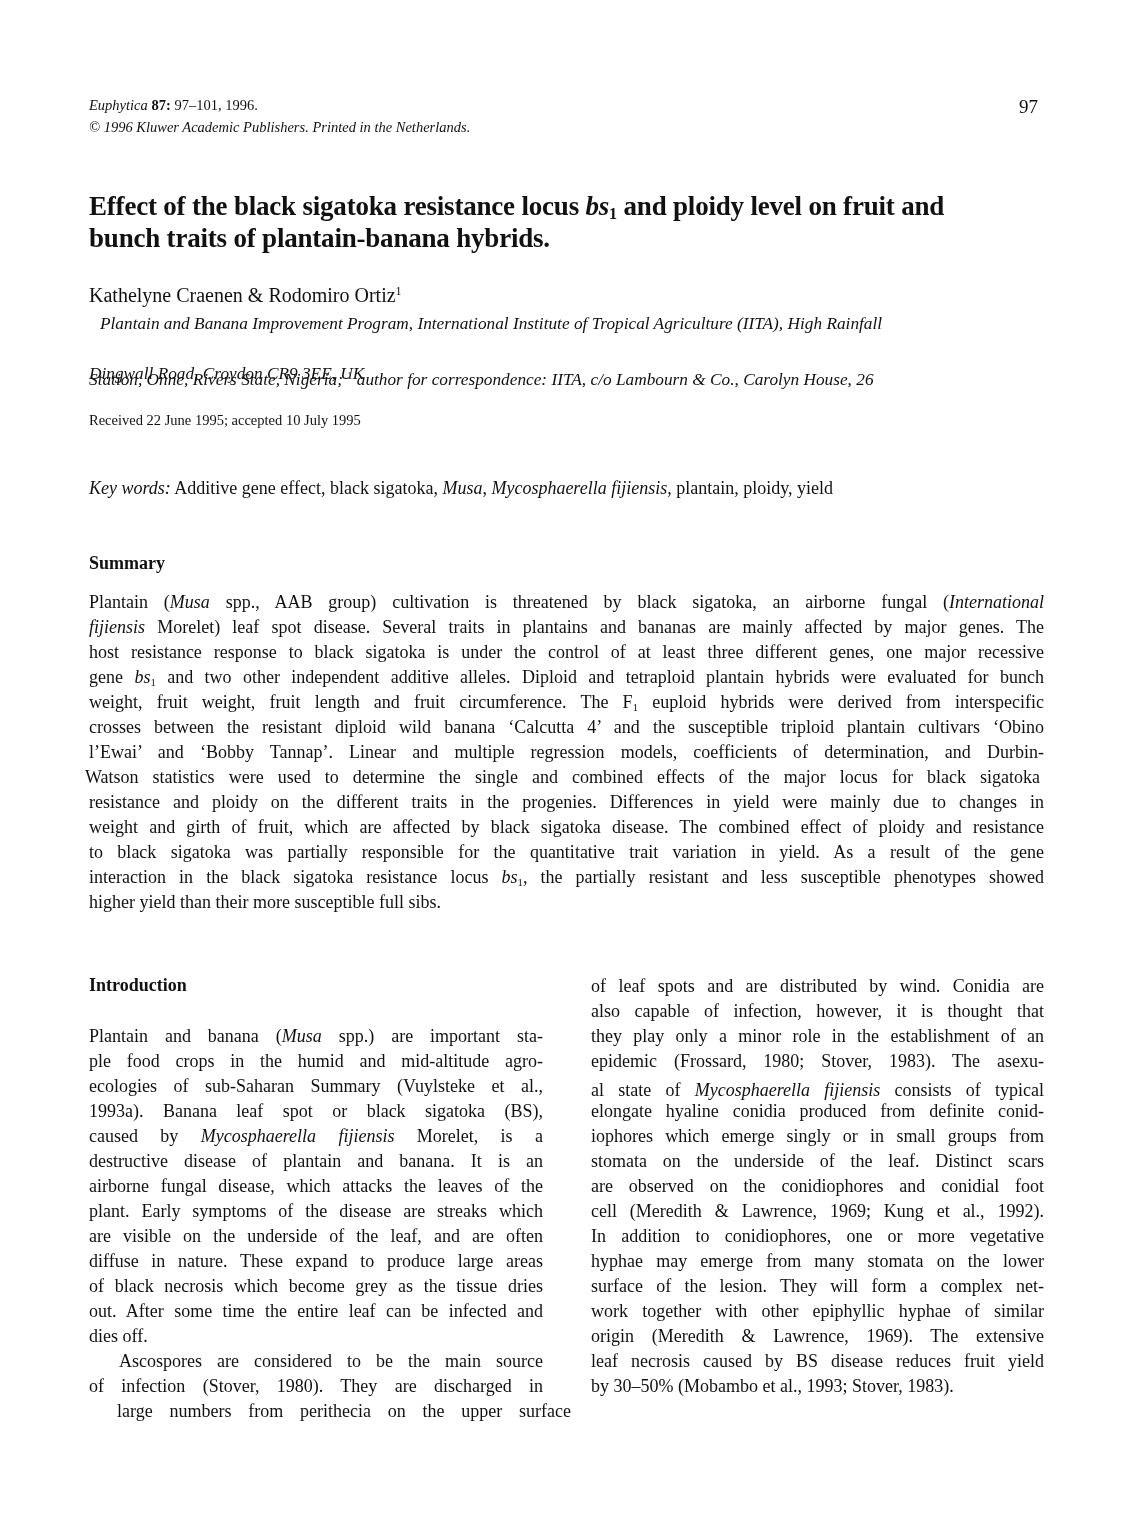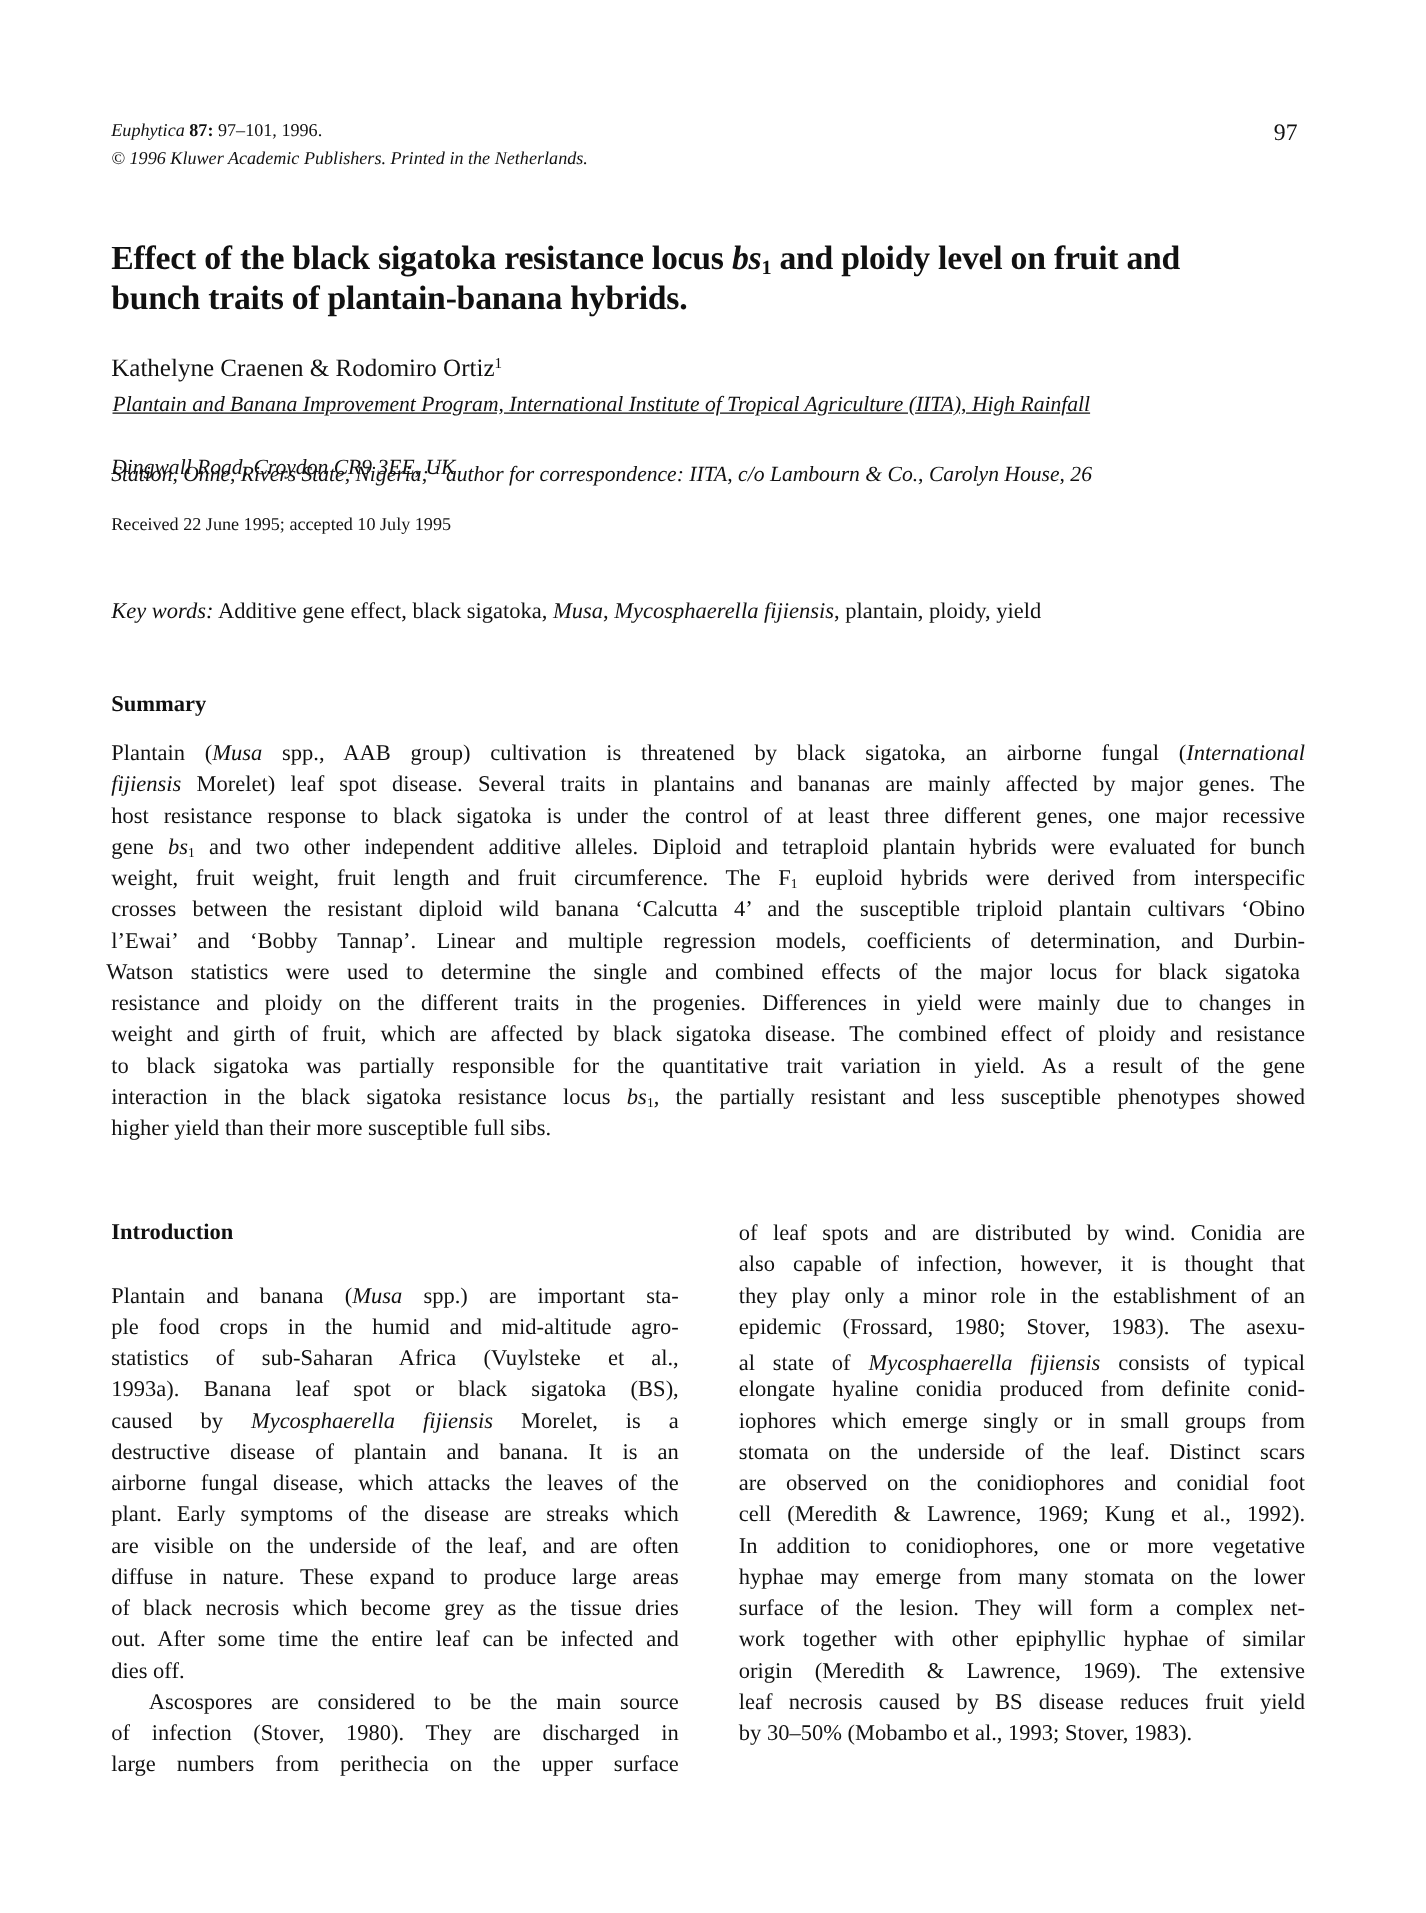--- a/index.html
+++ b/index.html
@@ -31,21 +31,21 @@
 
 <div class="abs hdr" style="left:89px; top:95px;"><span>Euphytica</span> <b>87:</b> <span style="font-style:normal">97–101, 1996.</span></div>
 <div class="abs hdr" style="left:89px; top:117px;">© 1996 Kluwer Academic Publishers.  Printed in the Netherlands.</div>
 <div class="abs pageno" style="left:1019px; top:96px;">97</div>
 
 <div class="abs title" style="left:89px; top:190px;"><span>Effect of the black sigatoka resistance locus </span><i>bs</i><sub>1</sub><span> and ploidy level on fruit and</span></div>
 <div class="abs title" style="left:89px; top:222px;">bunch traits of plantain-banana hybrids.</div>
 
 <div class="abs authors" style="left:89px; top:284px;"><span>Kathelyne Craenen &amp; Rodomiro Ortiz</span><sup>1</sup></div>
 
-<div class="abs affil" style="left:90px; top:312px;text-decoration:underline;">Plantain and Banana Improvement Program, International Institute of Tropical Agriculture (IITA), High Rainfall</div>
+<div class="abs affil" style="left:100px; top:312px;">Plantain and Banana Improvement Program, International Institute of Tropical Agriculture (IITA), High Rainfall</div>
 <div class="abs affil" style="left:89px; top:337px;margin-top:31px;"><span>Station, Onne, Rivers State, Nigeria; </span><sup style="font-style:normal">1</sup><span> author for correspondence: IITA, c/o Lambourn &amp; Co., Carolyn House, 26</span></div>
 <div class="abs affil" style="left:89px; top:362px;">Dingwall Road, Croydon CR9 3EE, UK</div>
 
 <div class="abs received" style="left:89px; top:412px;">Received 22 June 1995; accepted 10 July 1995</div>
 
 <div class="abs kw" style="left:89px; top:478px;"><i>Key words:</i><span> Additive gene effect, black sigatoka, </span><i>Musa</i><span>, </span><i>Mycosphaerella fijiensis</i><span>, plantain, ploidy, yield</span></div>
 
 <div class="abs h2" style="left:89px; top:553px;">Summary</div>
 
 <div class="abs full" style="left:89px; top:590px;"><span>Plantain (</span><i>Musa</i><span> spp., AAB group) cultivation is threatened by black sigatoka, an airborne fungal (</span><i>International</i></div>
@@ -59,34 +59,34 @@
 <div class="abs full" style="left:89px; top:790px;">resistance and ploidy on the different traits in the progenies. Differences in yield were mainly due to changes in</div>
 <div class="abs full" style="left:89px; top:815px;">weight and girth of fruit, which are affected by black sigatoka disease. The combined effect of ploidy and resistance</div>
 <div class="abs full" style="left:89px; top:840px;">to black sigatoka was partially responsible for the quantitative trait variation in yield. As a result of the gene</div>
 <div class="abs full" style="left:89px; top:865px;"><span>interaction in the black sigatoka resistance locus </span><i>bs</i><sub>1</sub><span>, the partially resistant and less susceptible phenotypes showed</span></div>
 <div class="abs full last" style="left:89px; top:890px;">higher yield than their more susceptible full sibs.</div>
 
 <div class="abs h2" style="left:89px; top:975px;">Introduction</div>
 
 <div class="abs col colL" style="top:1024px;"><span>Plantain and banana (</span><i>Musa</i><span> spp.) are important sta-</span></div>
 <div class="abs col colL" style="top:1049px;">ple food crops in the humid and mid-altitude agro-</div>
-<div class="abs col colL" style="top:1074px;">statistics of sub-Saharan Africa (Vuylsteke et al.,</div>
+<div class="abs col colL" style="top:1074px;">ecologies of sub-Saharan Summary (Vuylsteke et al.,</div>
 <div class="abs col colL" style="top:1099px;">1993a). Banana leaf spot or black sigatoka (BS),</div>
 <div class="abs col colL" style="top:1124px;"><span>caused by </span><i>Mycosphaerella fijiensis</i><span> Morelet, is a</span></div>
 <div class="abs col colL" style="top:1149px;">destructive disease of plantain and banana. It is an</div>
 <div class="abs col colL" style="top:1174px;">airborne fungal disease, which attacks the leaves of the</div>
 <div class="abs col colL" style="top:1199px;">plant. Early symptoms of the disease are streaks which</div>
 <div class="abs col colL" style="top:1224px;">are visible on the underside of the leaf, and are often</div>
 <div class="abs col colL" style="top:1249px;">diffuse in nature. These expand to produce large areas</div>
 <div class="abs col colL" style="top:1274px;">of black necrosis which become grey as the tissue dries</div>
 <div class="abs col colL" style="top:1299px;">out. After some time the entire leaf can be infected and</div>
 <div class="abs col colL last" style="top:1324px;">dies off.</div>
 <div class="abs col colL indent" style="top:1349px;">Ascospores are considered to be the main source</div>
 <div class="abs col colL" style="top:1374px;">of infection (Stover, 1980). They are discharged in</div>
-<div class="abs col colL" style="top:1399px;">large numbers from perithecia on the upper surface</div>
+<div class="abs col colL" style="top:1399px;margin-left:28px;">large numbers from perithecia on the upper surface</div>
 
 <div class="abs col colR" style="top:974px;">of leaf spots and are distributed by wind. Conidia are</div>
 <div class="abs col colR" style="top:999px;">also capable of infection, however, it is thought that</div>
 <div class="abs col colR" style="top:1024px;">they play only a minor role in the establishment of an</div>
 <div class="abs col colR" style="top:1049px;">epidemic (Frossard, 1980; Stover, 1983). The asexu-</div>
 <div class="abs col colR" style="top:1078px;"><span>al state of </span><i>Mycosphaerella fijiensis</i><span> consists of typical</span></div>
 <div class="abs col colR" style="top:1099px;">elongate hyaline conidia produced from definite conid-</div>
 <div class="abs col colR" style="top:1124px;">iophores which emerge singly or in small groups from</div>
 <div class="abs col colR" style="top:1149px;">stomata on the underside of the leaf. Distinct scars</div>
 <div class="abs col colR" style="top:1174px;">are observed on the conidiophores and conidial foot</div>

